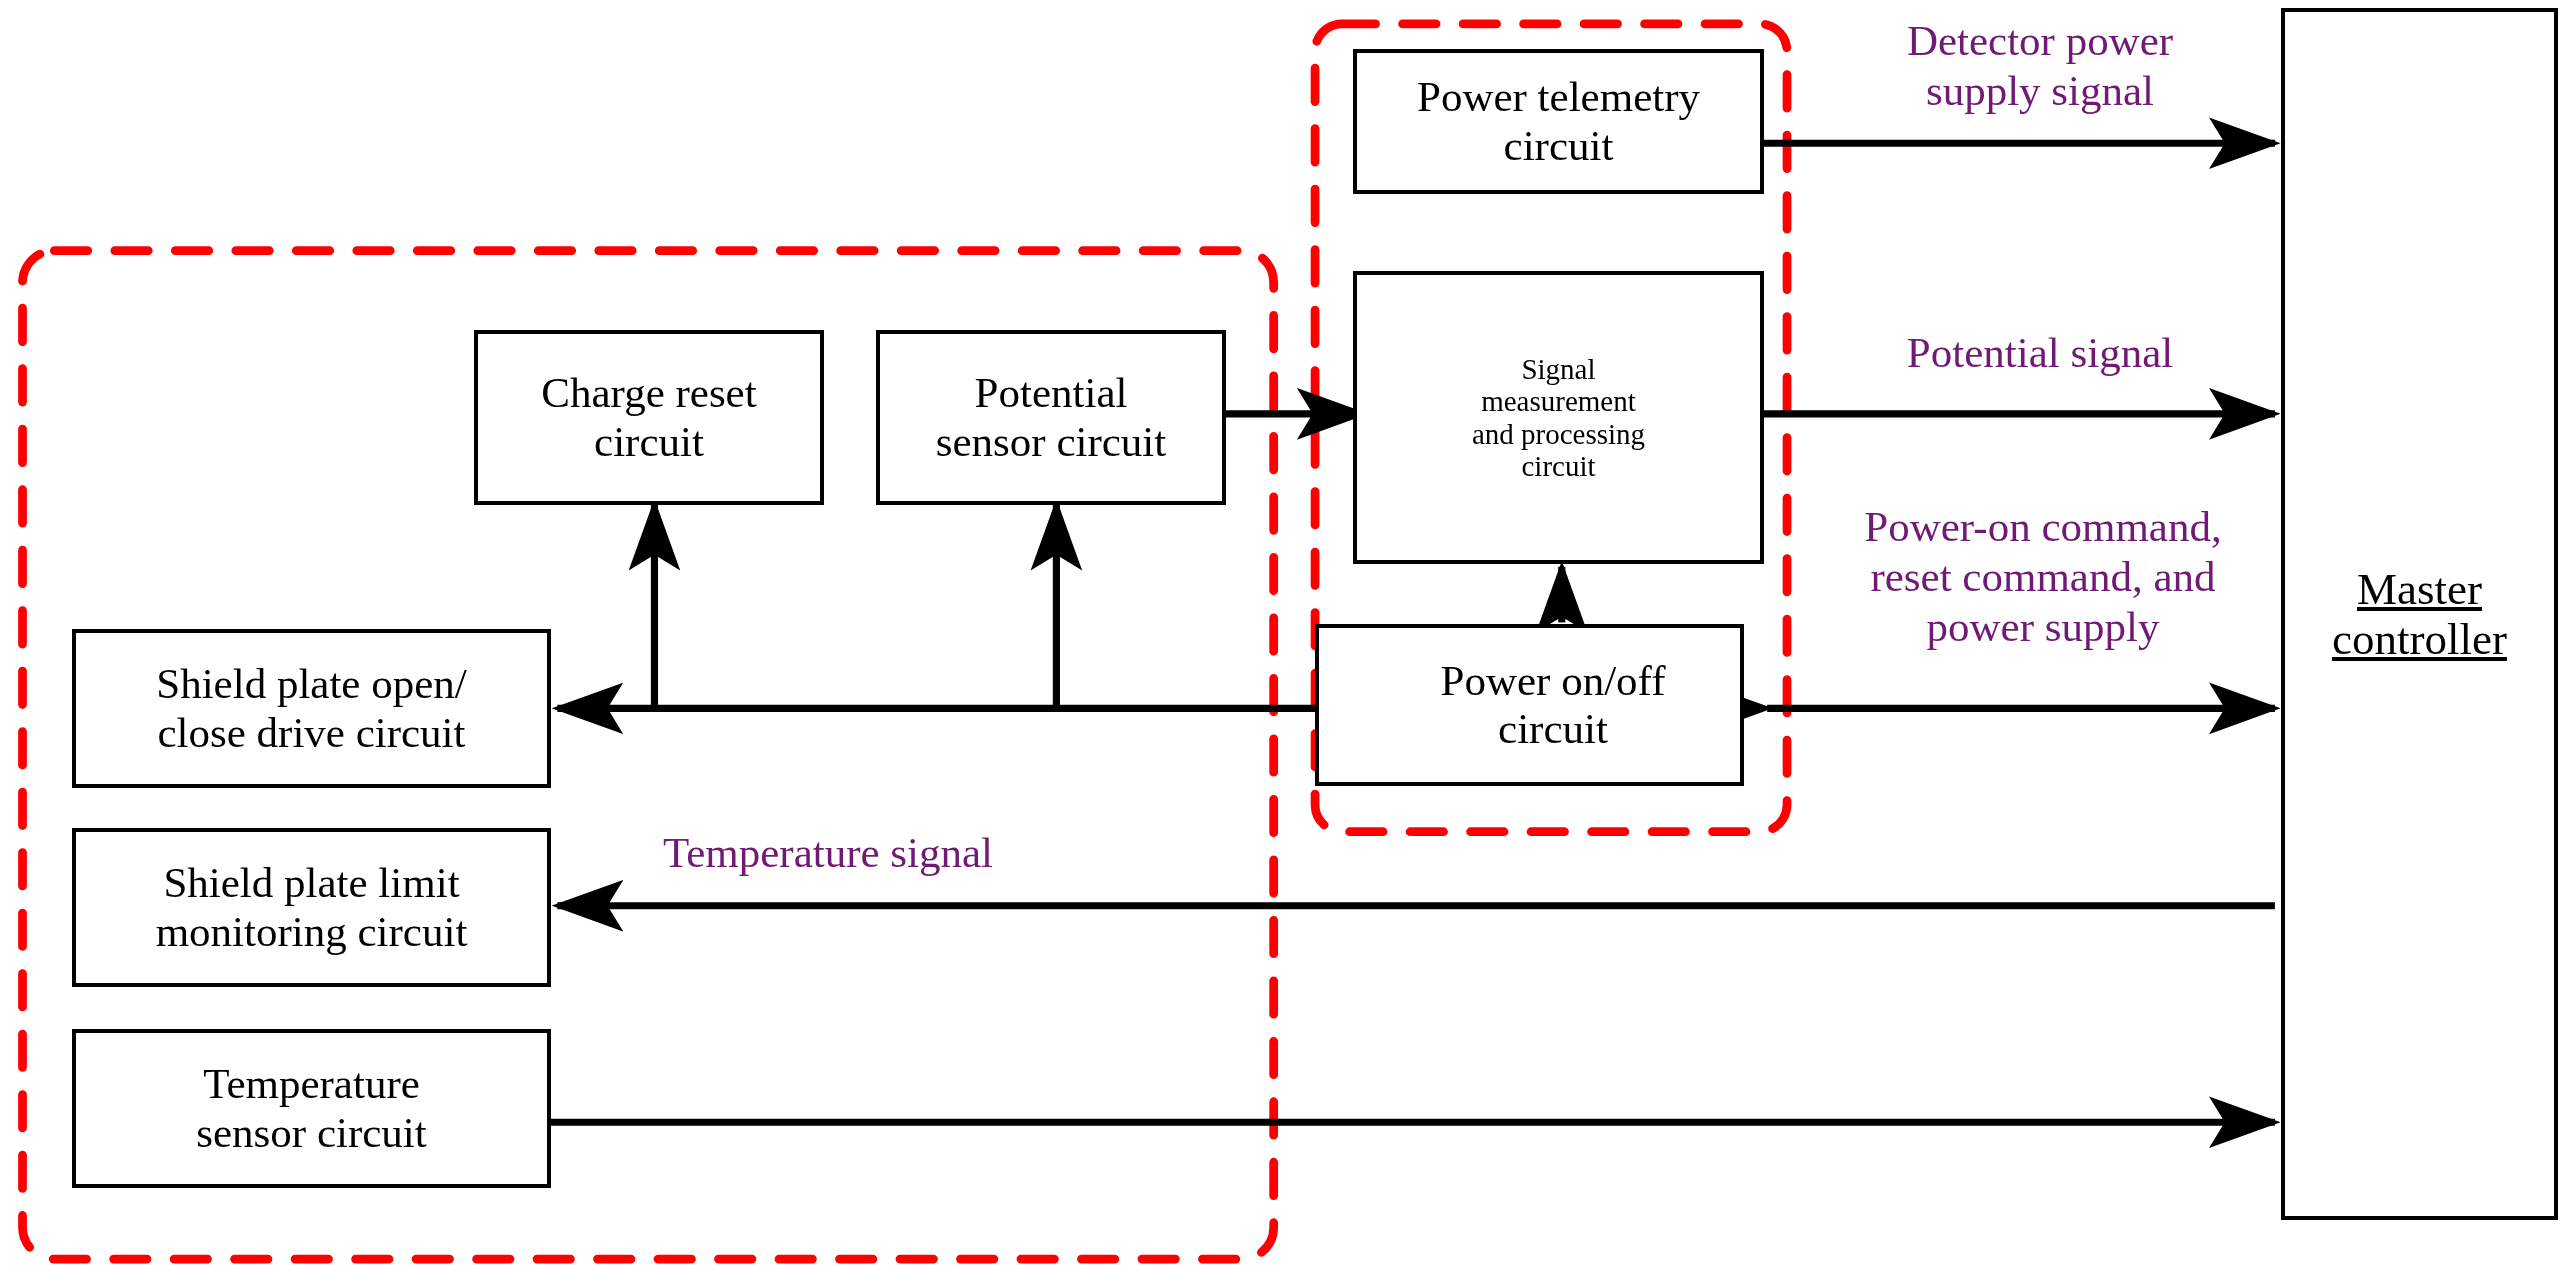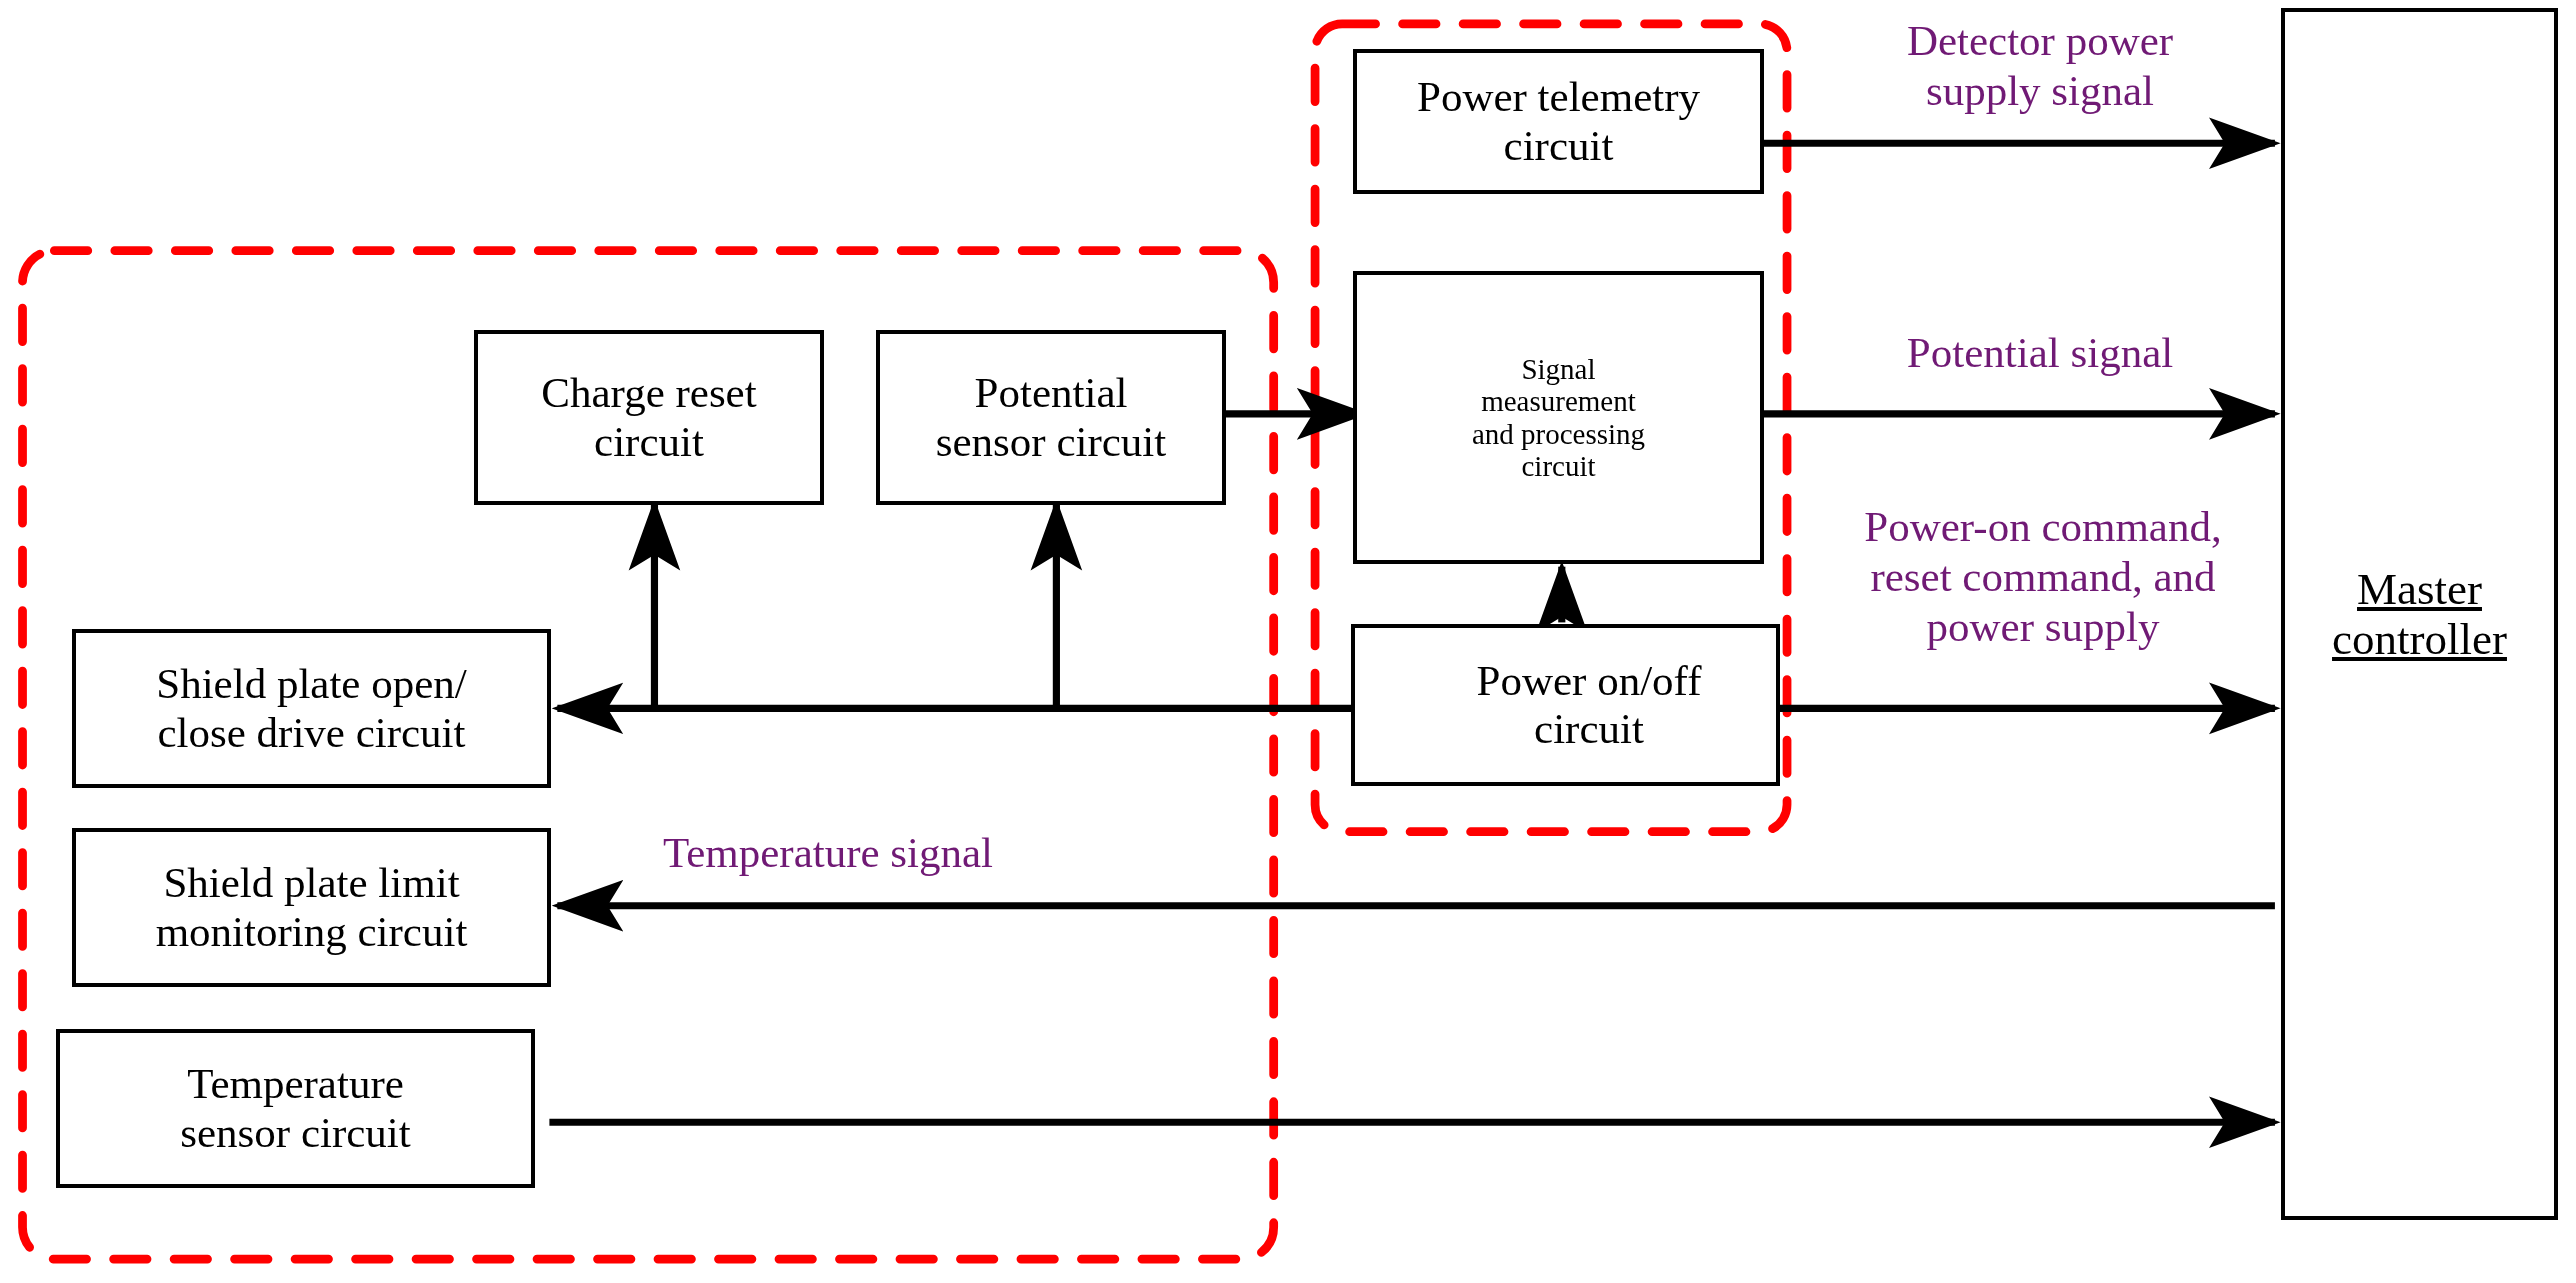--- a/index.html
+++ b/index.html
@@ -55,21 +55,21 @@
 circuit</span>
   </div>
 
   <div class="blk" style="left:1353px;top:271px;width:411px;height:293px;font-size:29px;">
     <span>Signal
 measurement
 and processing
 circuit</span>
   </div>
 
-  <div class="blk" style="left:1351px;top:624px;width:429px;height:162px;font-size:43px;padding-left:47px;">
+  <div class="blk" style="left:1315px;top:624px;width:429px;height:162px;font-size:43px;padding-left:47px;">
     <span>Power on/off
 circuit</span>
   </div>
 
   <div class="blk" style="left:474px;top:330px;width:350px;height:175px;font-size:43px;">
     <span>Charge reset
 circuit</span>
   </div>
 
   <div class="blk" style="left:876px;top:330px;width:350px;height:175px;font-size:43px;">
@@ -80,21 +80,21 @@
   <div class="blk" style="left:72px;top:629px;width:479px;height:159px;font-size:43px;">
     <span>Shield plate open/
 close drive circuit</span>
   </div>
 
   <div class="blk" style="left:72px;top:828px;width:479px;height:159px;font-size:43px;">
     <span>Shield plate limit
 monitoring circuit</span>
   </div>
 
-  <div class="blk" style="left:56px;top:1029px;width:479px;height:159px;font-size:43px;">
+  <div class="blk" style="left:72px;top:1029px;width:479px;height:159px;font-size:43px;">
     <span>Temperature
 sensor circuit</span>
   </div>
 
   <div class="blk" style="left:2281px;top:8px;width:277px;height:1212px;font-size:45px;text-decoration:underline;">
     <span>Master
 controller</span>
   </div>
 
   <div class="lbl" style="left:1825px;top:16px;width:430px;font-size:43px;">Detector power

